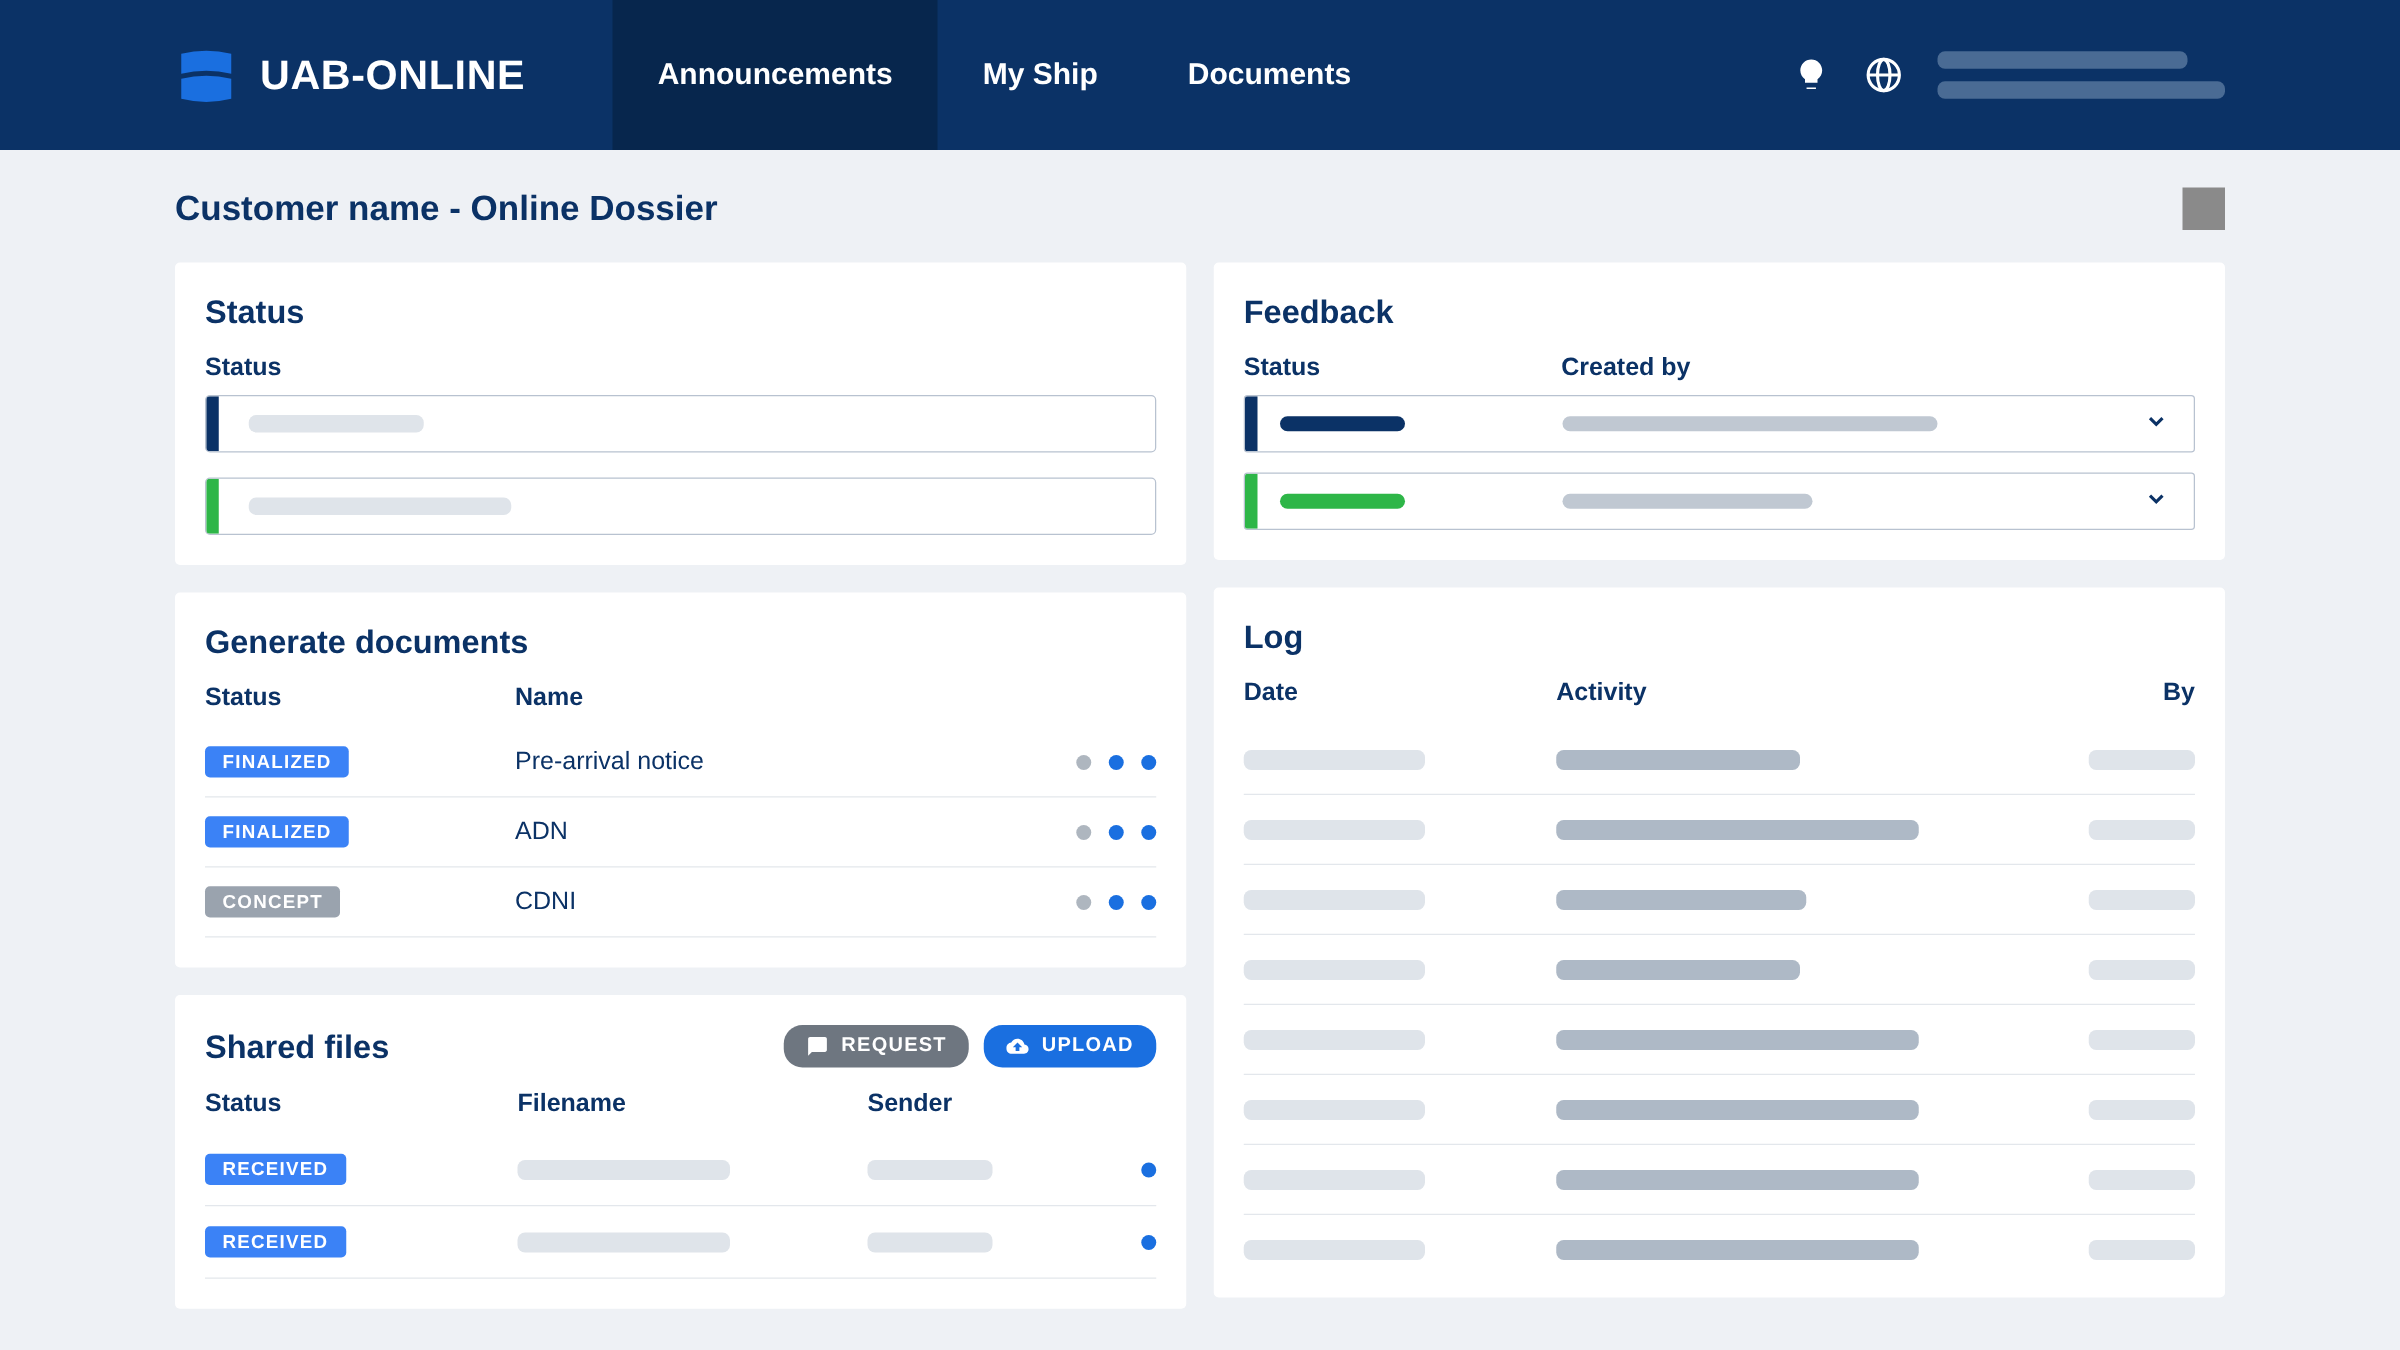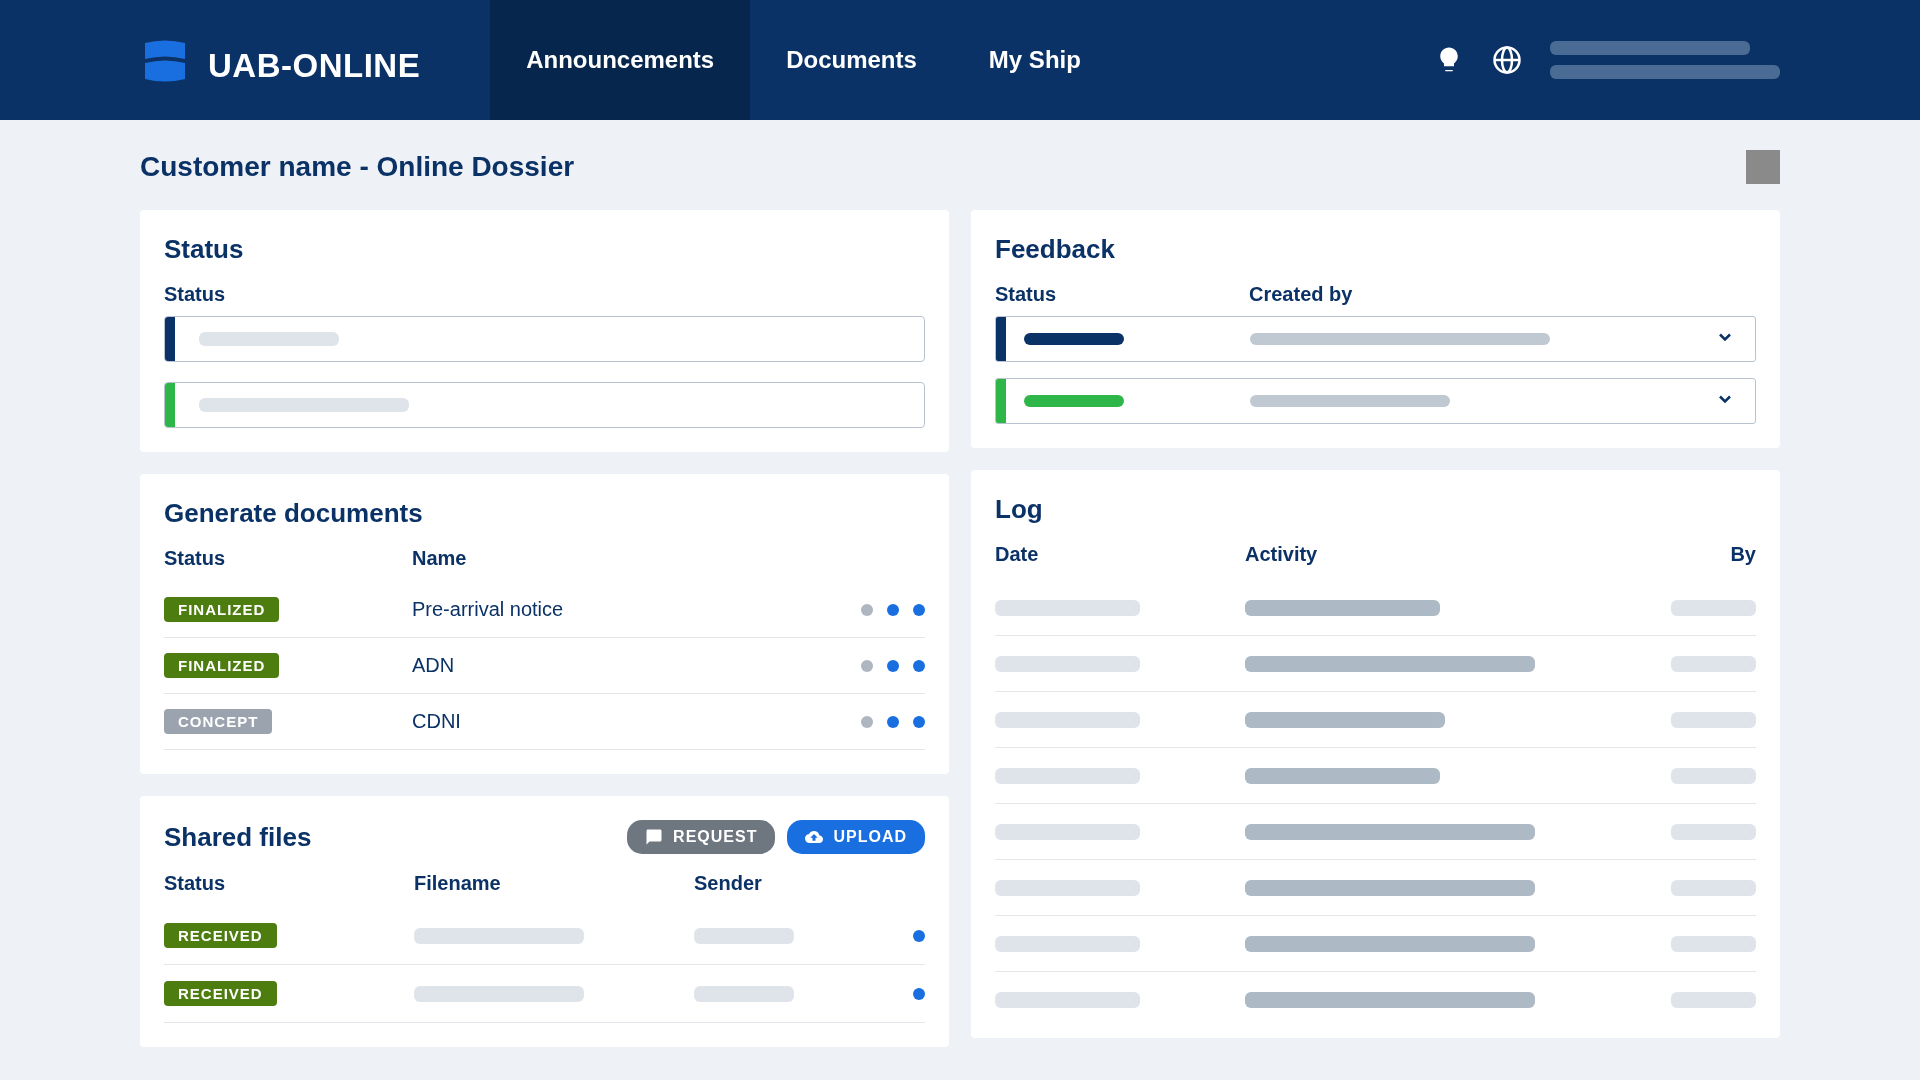--- a/index.html
+++ b/index.html
@@ -12,21 +12,21 @@
 }
 .header {
   background: #0b3266;
   height: 120px;
   display: flex;
   align-items: center;
   padding: 0 140px;
 }
 .logo-wrap {
   display: flex;
-  align-items: flex-end;
+  align-items: center;
   gap: 18px;
 }
 .logo-icon {
   width: 50px;
   height: 50px;
   position: relative;
 }
 .logo-icon svg { display: block; }
 .logo-text {
   color: #fff;
@@ -157,21 +157,21 @@
 .gen-col-status { width: 248px; }
 .gen-col-name { flex: 1; }
 .gen-row {
   display: flex;
   align-items: center;
   height: 56px;
   border-bottom: 1px solid #e3e7ec;
 }
 .badge {
   display: inline-block;
-  background: #4d7c0f;
+  background: #3b82f6;
   color: #fff;
   font-size: 15px;
   font-weight: 600;
   letter-spacing: 1px;
   padding: 4px 14px;
   border-radius: 4px;
 }
 .badge.grey { background: #9aa3ae; }
 .doc-name {
   color: #0b3266;
@@ -278,22 +278,22 @@
     <div class="logo-icon">
       <svg viewBox="0 0 50 50" width="50" height="50">
         <path d="M5 8 Q25 3 45 8 L45 24 Q25 19 5 24 Z" fill="#1a6fe0"></path>
         <path d="M5 28 Q25 23 45 28 L45 44 Q25 49 5 44 Z" fill="#1a6fe0"></path>
       </svg>
     </div>
     <div class="logo-text">UAB-ONLINE</div>
   </div>
   <div class="nav" id="nav">
       <div class="nav-item active">Announcements</div>
+      <div class="nav-item">My Ship</div>
       <div class="nav-item">Documents</div>
-      <div class="nav-item">My Ship</div>
     </div>
   <div class="header-right">
     <svg class="hicon" viewBox="0 0 24 24" fill="#fff">
       <path d="M9 21h6v-1H9v1zm3-19C8.14 2 5 5.14 5 9c0 2.38 1.19 4.47 3 5.74V17h8v-2.26c1.81-1.27 3-3.36 3-5.74 0-3.86-3.14-7-7-7z"></path>
     </svg>
     <svg class="hicon" viewBox="0 0 24 24" fill="#fff">
       <circle cx="12" cy="12" r="10" fill="none" stroke="#fff" stroke-width="2"></circle>
       <ellipse cx="12" cy="12" rx="4" ry="10" fill="none" stroke="#fff" stroke-width="2"></ellipse>
       <line x1="2" y1="12" x2="22" y2="12" stroke="#fff" stroke-width="2"></line>
     </svg>

